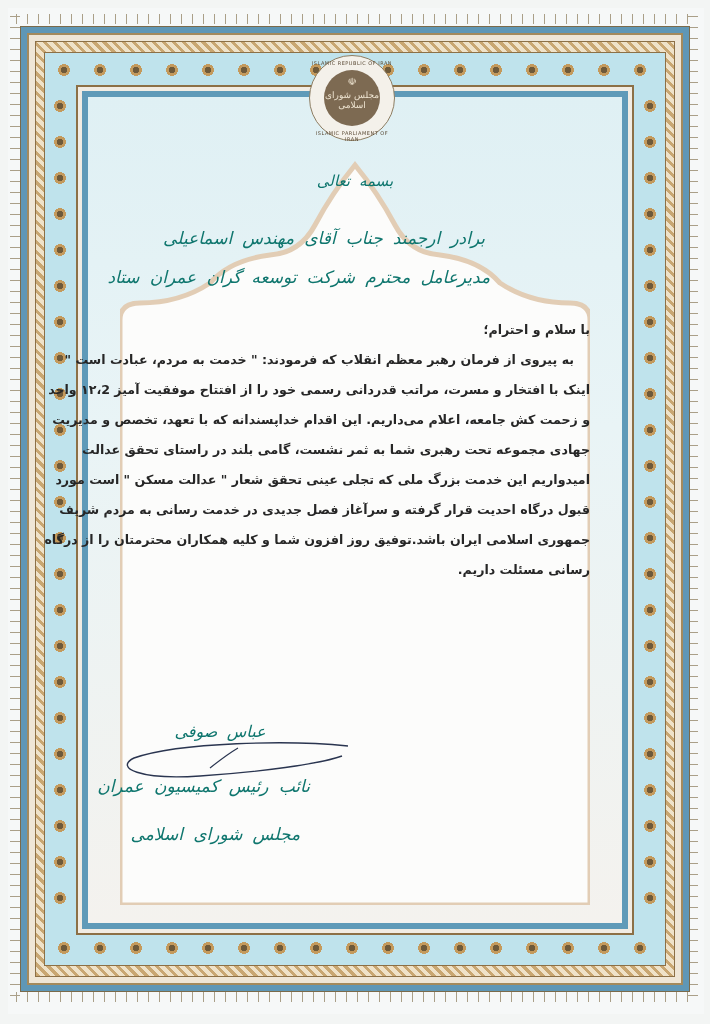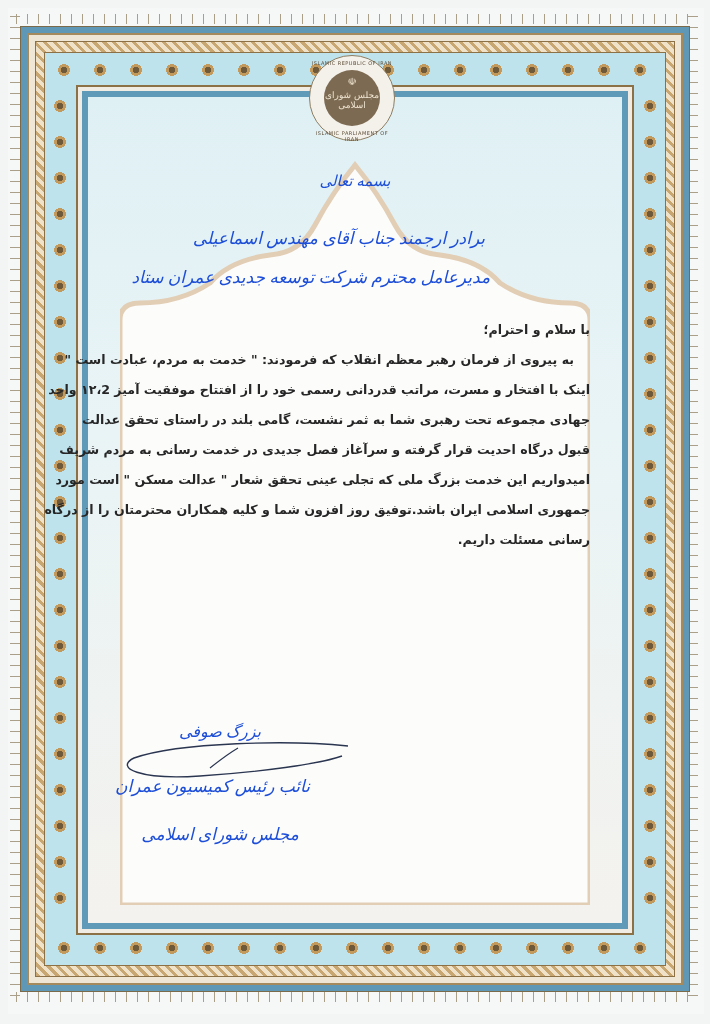--- a/index.html
+++ b/index.html
@@ -26,21 +26,21 @@
      background:linear-gradient(180deg,#dff0f4 0%,#e9f4f6 40%,#f4f2ee 100%);}
   .arch{position:absolute;left:120px;top:145px;width:470px;height:760px;}
   .seal{position:absolute;left:309px;top:55px;width:86px;height:86px;border-radius:50%;
      background:#f4f1ea;border:1px solid #8d7d62;box-sizing:border-box;}
   .seal-inner{position:absolute;left:14px;top:14px;width:56px;height:56px;border-radius:50%;background:#7d6a52;}
   .seal-ring-text{position:absolute;left:0;top:4px;width:84px;text-align:center;font-size:5px;color:#5a4a35;letter-spacing:.5px;}
   .seal-ring-text.bottom{top:74px;}
   .seal-fa{position:absolute;left:14px;top:34px;width:56px;text-align:center;font-family:"DejaVu Serif",serif;font-size:9px;color:#efe5d2;}
   .seal-emblem{position:absolute;left:36px;top:20px;width:12px;height:12px;color:#efe5d2;font-size:10px;text-align:center;line-height:12px;}
 
-  .calli{position:absolute;font-family:Liberation Serif, serif;font-style:italic;color:#1d4ed8;direction:rtl;text-align:center;white-space:nowrap;}
+  .calli{position:absolute;font-family:Liberation Mono, monospace;font-style:italic;color:#0f766e;direction:rtl;text-align:center;white-space:nowrap;}
   .body-text{position:absolute;right:120px;width:470px;font-family:"DejaVu Sans",sans-serif;font-size:12.6px;font-weight:bold;color:#262626;direction:rtl;text-align:justify;line-height:30px;}
   .line{display:block;white-space:nowrap;text-align-last:justify;}
   .line.last{text-align-last:right;}
   .sig{position:absolute;left:120px;top:738px;width:230px;height:44px;}
 </style>
 </head>
 <body>
 
 <div class="sheet"></div>
 <div class="fringe"></div>
@@ -140,33 +140,34 @@
 <div class="seal">
   <div class="seal-ring-text">ISLAMIC REPUBLIC OF IRAN</div>
   <div class="seal-inner"></div>
   <div class="seal-emblem">☫</div>
   <div class="seal-fa">مجلس شورای اسلامی</div>
   <div class="seal-ring-text bottom">ISLAMIC PARLIAMENT OF IRAN</div>
 </div>
 
 <div class="calli" style="left:305px;top:172px;width:100px;font-size:15px;">بسمه تعالی</div>
 <div class="calli" style="left:235px;top:228px;width:250px;font-size:17px;">برادر ارجمند جناب آقای مهندس اسماعیلی</div>
-<div class="calli" style="left:230px;top:267px;width:260px;font-size:17px;">مدیرعامل محترم شرکت توسعه جدیدی عمران ستاد</div>
+<div class="calli" style="left:230px;top:267px;width:260px;font-size:17px;">مدیرعامل محترم شرکت توسعه گران عمران ستاد</div>
 
 <div class="body-text" style="top:315px;padding-left:41px;">
   <span class="line last">با سلام و احترام؛</span>
   <span class="line" style="padding-right:16px;">به پیروی از فرمان رهبر معظم انقلاب که فرمودند: " خدمت به مردم، عبادت است "</span>
   <span class="line">اینک با افتخار و مسرت، مراتب قدردانی رسمی خود را از افتتاح موفقیت آمیز ۱۲،2 واحد</span>
+  <span class="line">و زحمت کش جامعه، اعلام می‌داریم. این اقدام خداپسندانه که با تعهد، تخصص و مدیریت</span>
   <span class="line">جهادی مجموعه تحت رهبری شما به ثمر نشست، گامی بلند در راستای تحقق عدالت</span>
+  <span class="line">امیدواریم این خدمت بزرگ ملی که تجلی عینی تحقق شعار " عدالت مسکن " است مورد</span>
   <span class="line">قبول درگاه احدیت قرار گرفته و سرآغاز فصل جدیدی در خدمت رسانی به مردم شریف</span>
-  <span class="line">امیدواریم این خدمت بزرگ ملی که تجلی عینی تحقق شعار " عدالت مسکن " است مورد</span>
   <span class="line">جمهوری اسلامی ایران باشد.توفیق روز افزون شما و کلیه همکاران محترمتان را از درگاه</span>
   <span class="line last">رسانی مسئلت داریم.</span>
 </div>
 
 <svg class="sig" viewBox="0 0 230 44">
   <path d="M228,8 C170,2 60,4 14,20 C-6,30 20,42 80,38 C140,34 200,26 222,18" fill="none" stroke="#2a3550" stroke-width="1.4"></path>
   <path d="M90,30 C100,22 108,16 118,10" fill="none" stroke="#2a3550" stroke-width="1.2"></path>
 </svg>
 
-<div class="calli" style="left:160px;top:722px;width:120px;font-size:16px;">بزرگ صوفی</div>
+<div class="calli" style="left:160px;top:722px;width:120px;font-size:16px;">عباس صوفی</div>
 <div class="calli" style="left:130px;top:776px;width:180px;font-size:17px;">نائب رئیس کمیسیون عمران</div>
 <div class="calli" style="left:140px;top:824px;width:160px;font-size:17px;">مجلس شورای اسلامی</div>
 
 </body></html>

